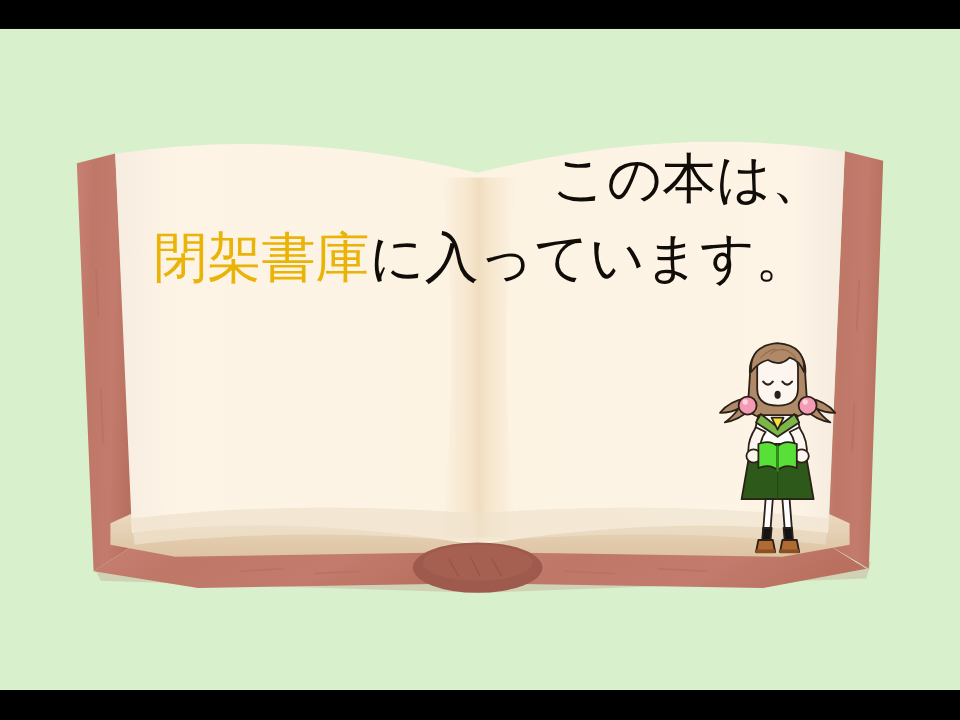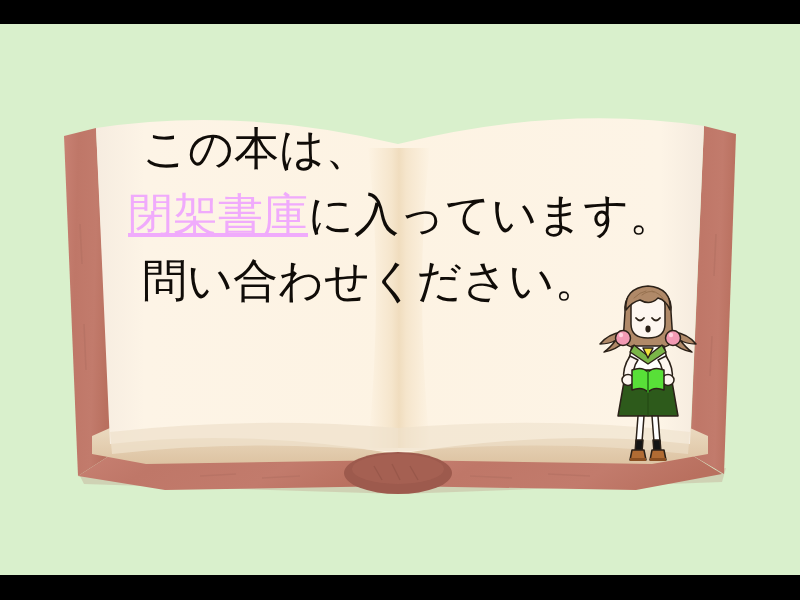--- a/index.html
+++ b/index.html
@@ -56,22 +56,22 @@
     z-index: 30;
   }
   .line {
     font-size: 45px;
     line-height: 66px;
     color: #100c08;
     white-space: nowrap;
     letter-spacing: 0px;
     font-weight: 400;
   }
-  .line.indent { padding-left: 14px; }
-  .hl { color: #f0abfc; text-decoration: underline; }
+  .line.indent { padding-left: 14px; text-align: right; }
+  .hl { color: #eab308; }
 
   
   .girl {
     position: absolute;
     left: 592px;
     top: 276px;
     width: 112px;
     height: 190px;
     z-index: 40;
   }
@@ -160,23 +160,20 @@
     </svg>
   </div>
 
   <div class="text-block">
     <div class="line indent">
       <span>この本は、</span>
     </div>
     <div class="line">
       <span class="hl">閉架書庫</span><span>に入っています。</span>
     </div>
-    <div class="line indent">
-      <span>問い合わせください。</span>
-    </div>
   </div>
 
   <div class="girl">
     <svg viewBox="0 0 112 190" xmlns="http://www.w3.org/2000/svg">
       <g stroke="#2b2118" stroke-width="1.5" stroke-linejoin="round" stroke-linecap="round">
 
         <path d="M33 36 Q31 14 56 12 Q81 14 79 36 L81 66 Q72 74 56 74 Q40 74 31 66 Z" fill="#b08968"></path>
 
         <path d="M30 56 Q16 58 8 68 Q18 68 24 64 Q18 72 12 76 Q24 74 32 66 Z" fill="#b08968"></path>
 

